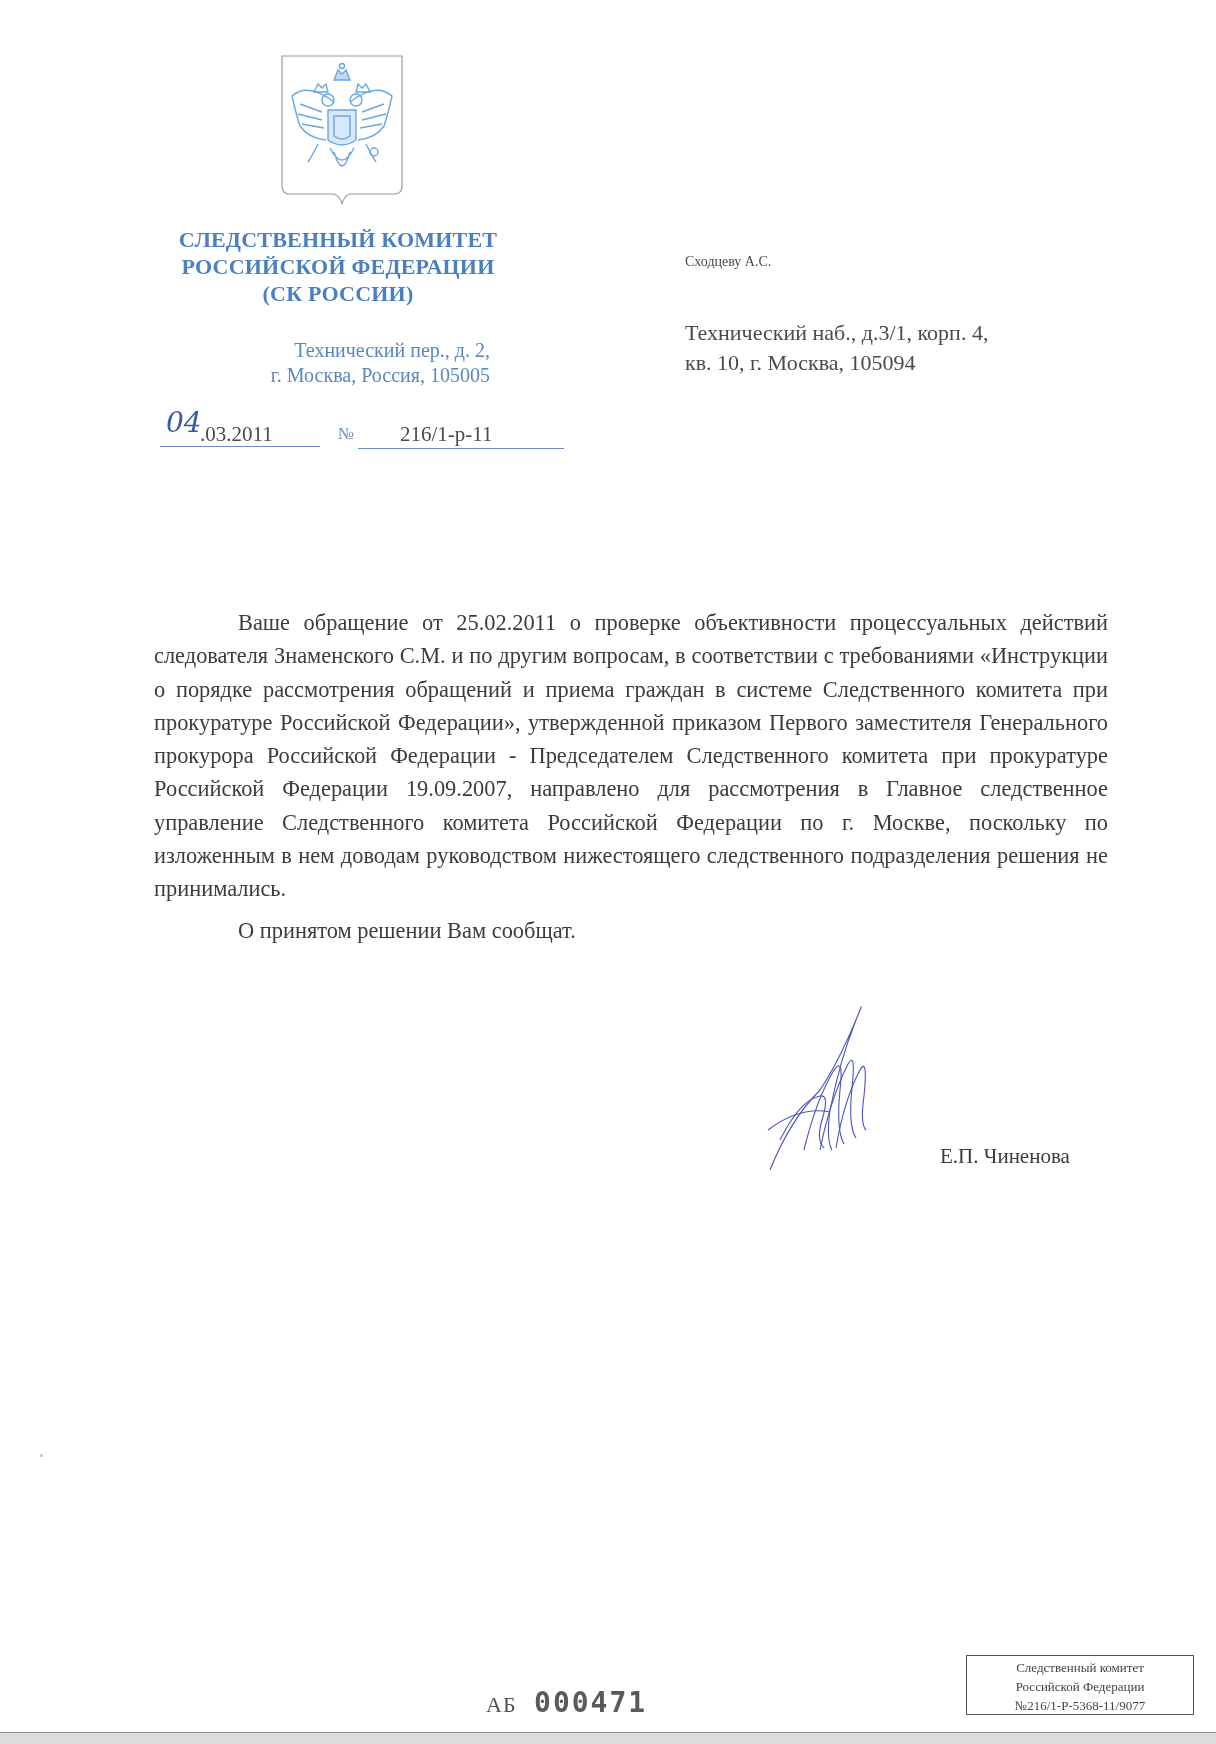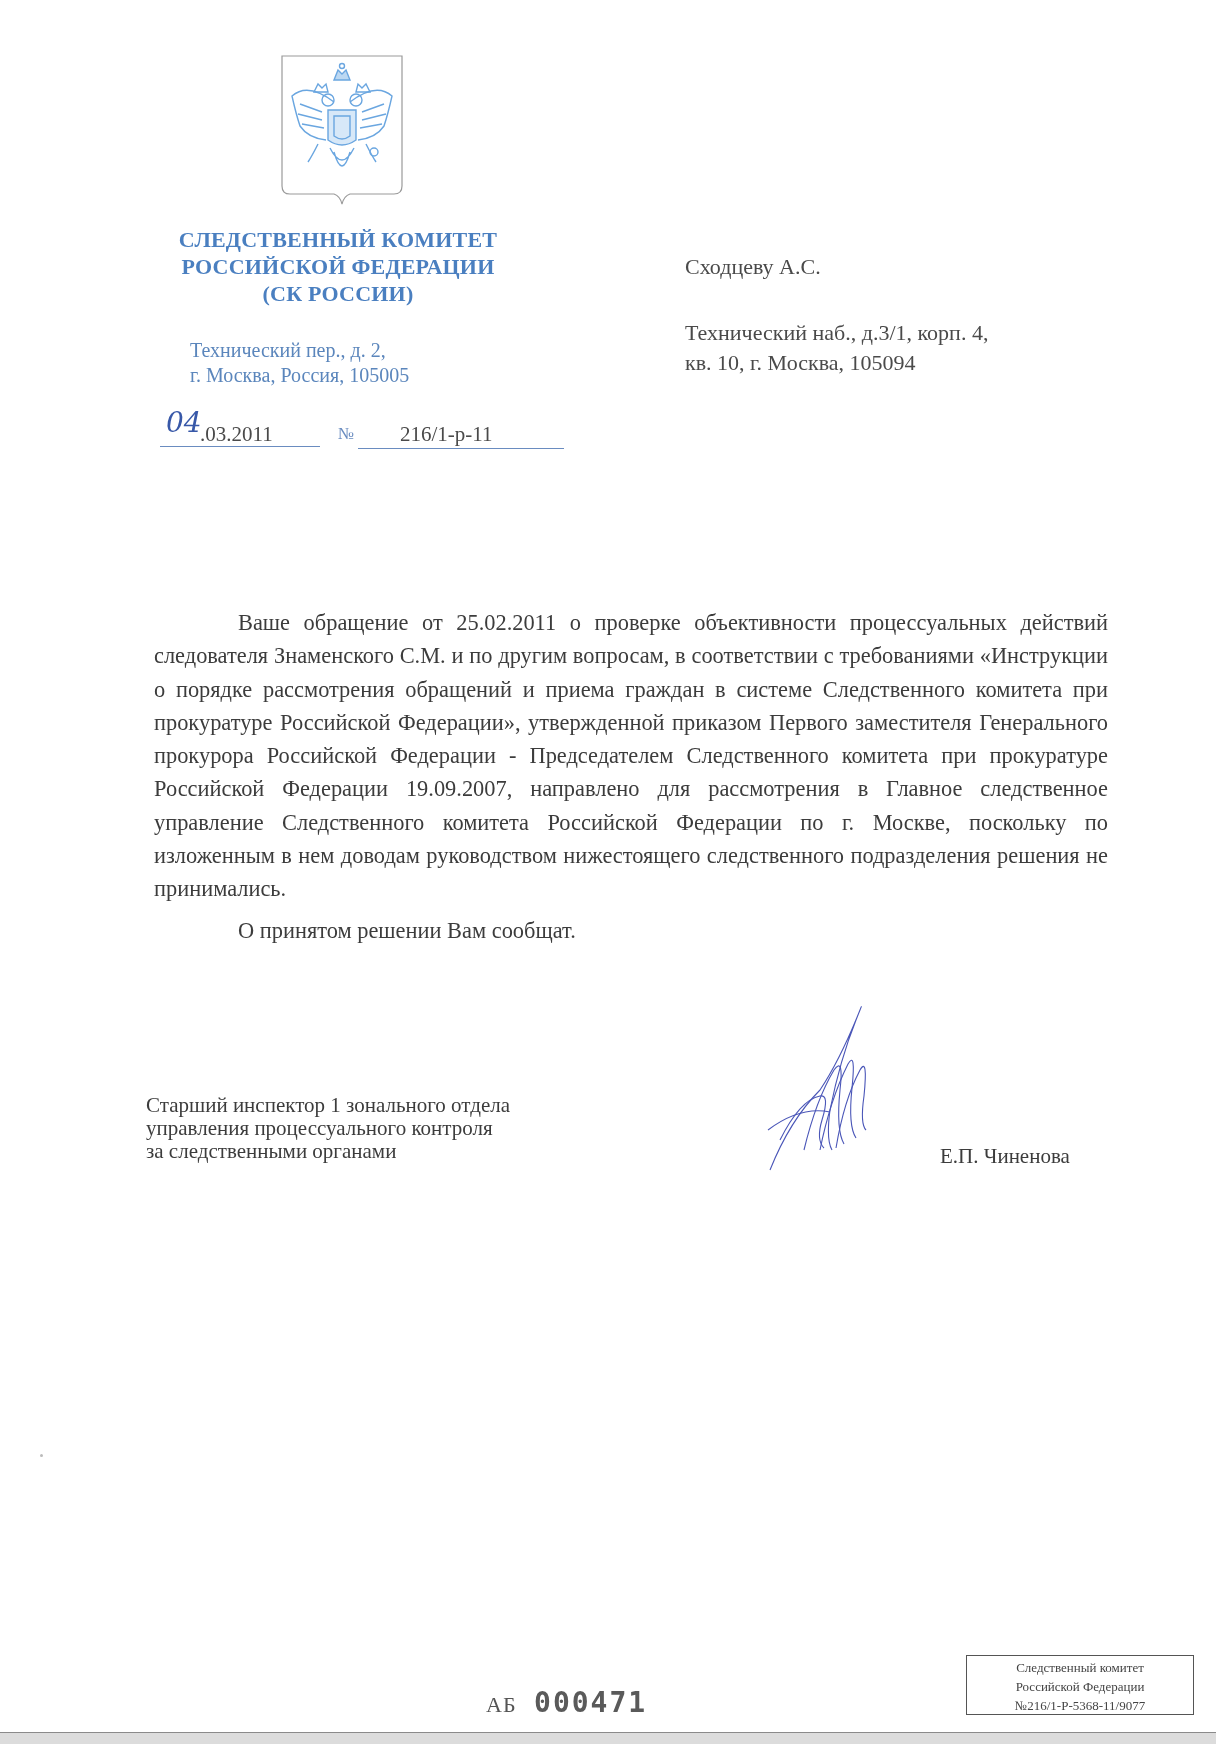--- a/index.html
+++ b/index.html
@@ -14,32 +14,32 @@
     
     .emblem { position: absolute; left: 278px; top: 52px; width: 128px; height: 160px; }
 
     .org-name {
       position: absolute; left: 150px; top: 226px; width: 376px;
       text-align: center; color: #4a7fc0; font-weight: bold;
       font-size: 22px; line-height: 27px; letter-spacing: 0.2px;
     }
     .org-address {
       position: absolute; left: 190px; top: 338px; width: 300px;
-      text-align: left; color: #5b86bc; font-size: 20px; line-height: 25px;
+      text-align: right; color: #5b86bc; font-size: 20px; line-height: 25px;
     }
 
     .doc-ref { position: absolute; left: 140px; top: 412px; width: 410px; height: 42px; font-size: 21px; color: #4a4a4a; margin-left: 20px; }
     .doc-ref .date-line { position: absolute; left: 0; top: 34px; width: 160px; border-top: 1px solid #6a8cc0; }
     .doc-ref .num-line { position: absolute; left: 198px; top: 36px; width: 206px; border-top: 1px solid #6a8cc0; }
     .doc-ref .handday { position: absolute; left: 6px; top: -6px; font-family: "DejaVu Serif", serif; font-style: italic; color: #3858a8; font-size: 28px; }
     .doc-ref .date { position: absolute; left: 40px; top: 10px; }
     .doc-ref .numsign { position: absolute; left: 178px; top: 12px; font-size: 17px; color: #6a8cc0; }
     .doc-ref .num { position: absolute; left: 240px; top: 10px; }
 
-    .recipient { position: absolute; left: 685px; top: 254px; font-size: 22px; color: #4a4a4a; }
+    .recipient { position: absolute; left: 685px; top: 254px; font-size: 14px; color: #4a4a4a; }
     .recipient-address { position: absolute; left: 685px; top: 318px; font-size: 22px; line-height: 30px; color: #4a4a4a; }
 
     .body-text {
       position: absolute; left: 146px; top: 598px; width: 970px;
       font-size: 22.4px; line-height: 33.3px; text-align: justify; color: #3c3c3c;
       font-family: "Liberation Serif", serif;
     }
     .body-text p { margin: 8px; text-indent: 84px; }
 
     .signer-title {
@@ -116,25 +116,20 @@
   <div class="recipient-address">
     <div>Технический наб., д.3/1, корп. 4,</div>
     <div>кв. 10, г. Москва, 105094</div>
   </div>
 
   <div class="body-text">
     <p>Ваше обращение от 25.02.2011 о проверке объективности процессуальных действий следователя Знаменского С.М. и по другим вопросам, в соответствии с требованиями «Инструкции о порядке рассмотрения обращений и приема граждан в системе Следственного комитета при прокуратуре Российской Федерации», утвержденной приказом Первого заместителя Генерального прокурора Российской Федерации - Председателем Следственного комитета при прокуратуре Российской Федерации 19.09.2007, направлено для рассмотрения  в Главное следственное управление Следственного комитета Российской Федерации по г. Москве, поскольку по изложенным в нем доводам руководством нижестоящего следственного подразделения решения не принимались.</p>
     <p>О принятом решении Вам сообщат.</p>
   </div>
 
-  <div class="signer-title">
-    <div>Старший инспектор 1 зонального отдела</div>
-    <div>управления  процессуального контроля</div>
-    <div>за следственными органами</div>
-  </div>
 
   <svg class="signature" viewBox="0 0 150 180">
     <g fill="none" stroke="#4a56b8" stroke-width="1.1">
       <path d="M10 170 Q30 120 60 90 Q80 60 100 10 Q104 0 96 20 Q80 60 70 110 Q66 140 72 150"></path>
       <path d="M20 140 Q40 100 60 96 Q70 94 62 120 Q56 140 64 148"></path>
       <path d="M44 150 Q56 100 74 70 Q84 56 80 90 Q76 130 84 144"></path>
       <path d="M60 150 Q70 100 88 64 Q96 50 92 88 Q88 126 96 138"></path>
       <path d="M76 148 Q84 100 100 70 Q108 56 104 96 Q100 124 106 130"></path>
       <path d="M8 130 Q40 106 70 112"></path>
     </g>

